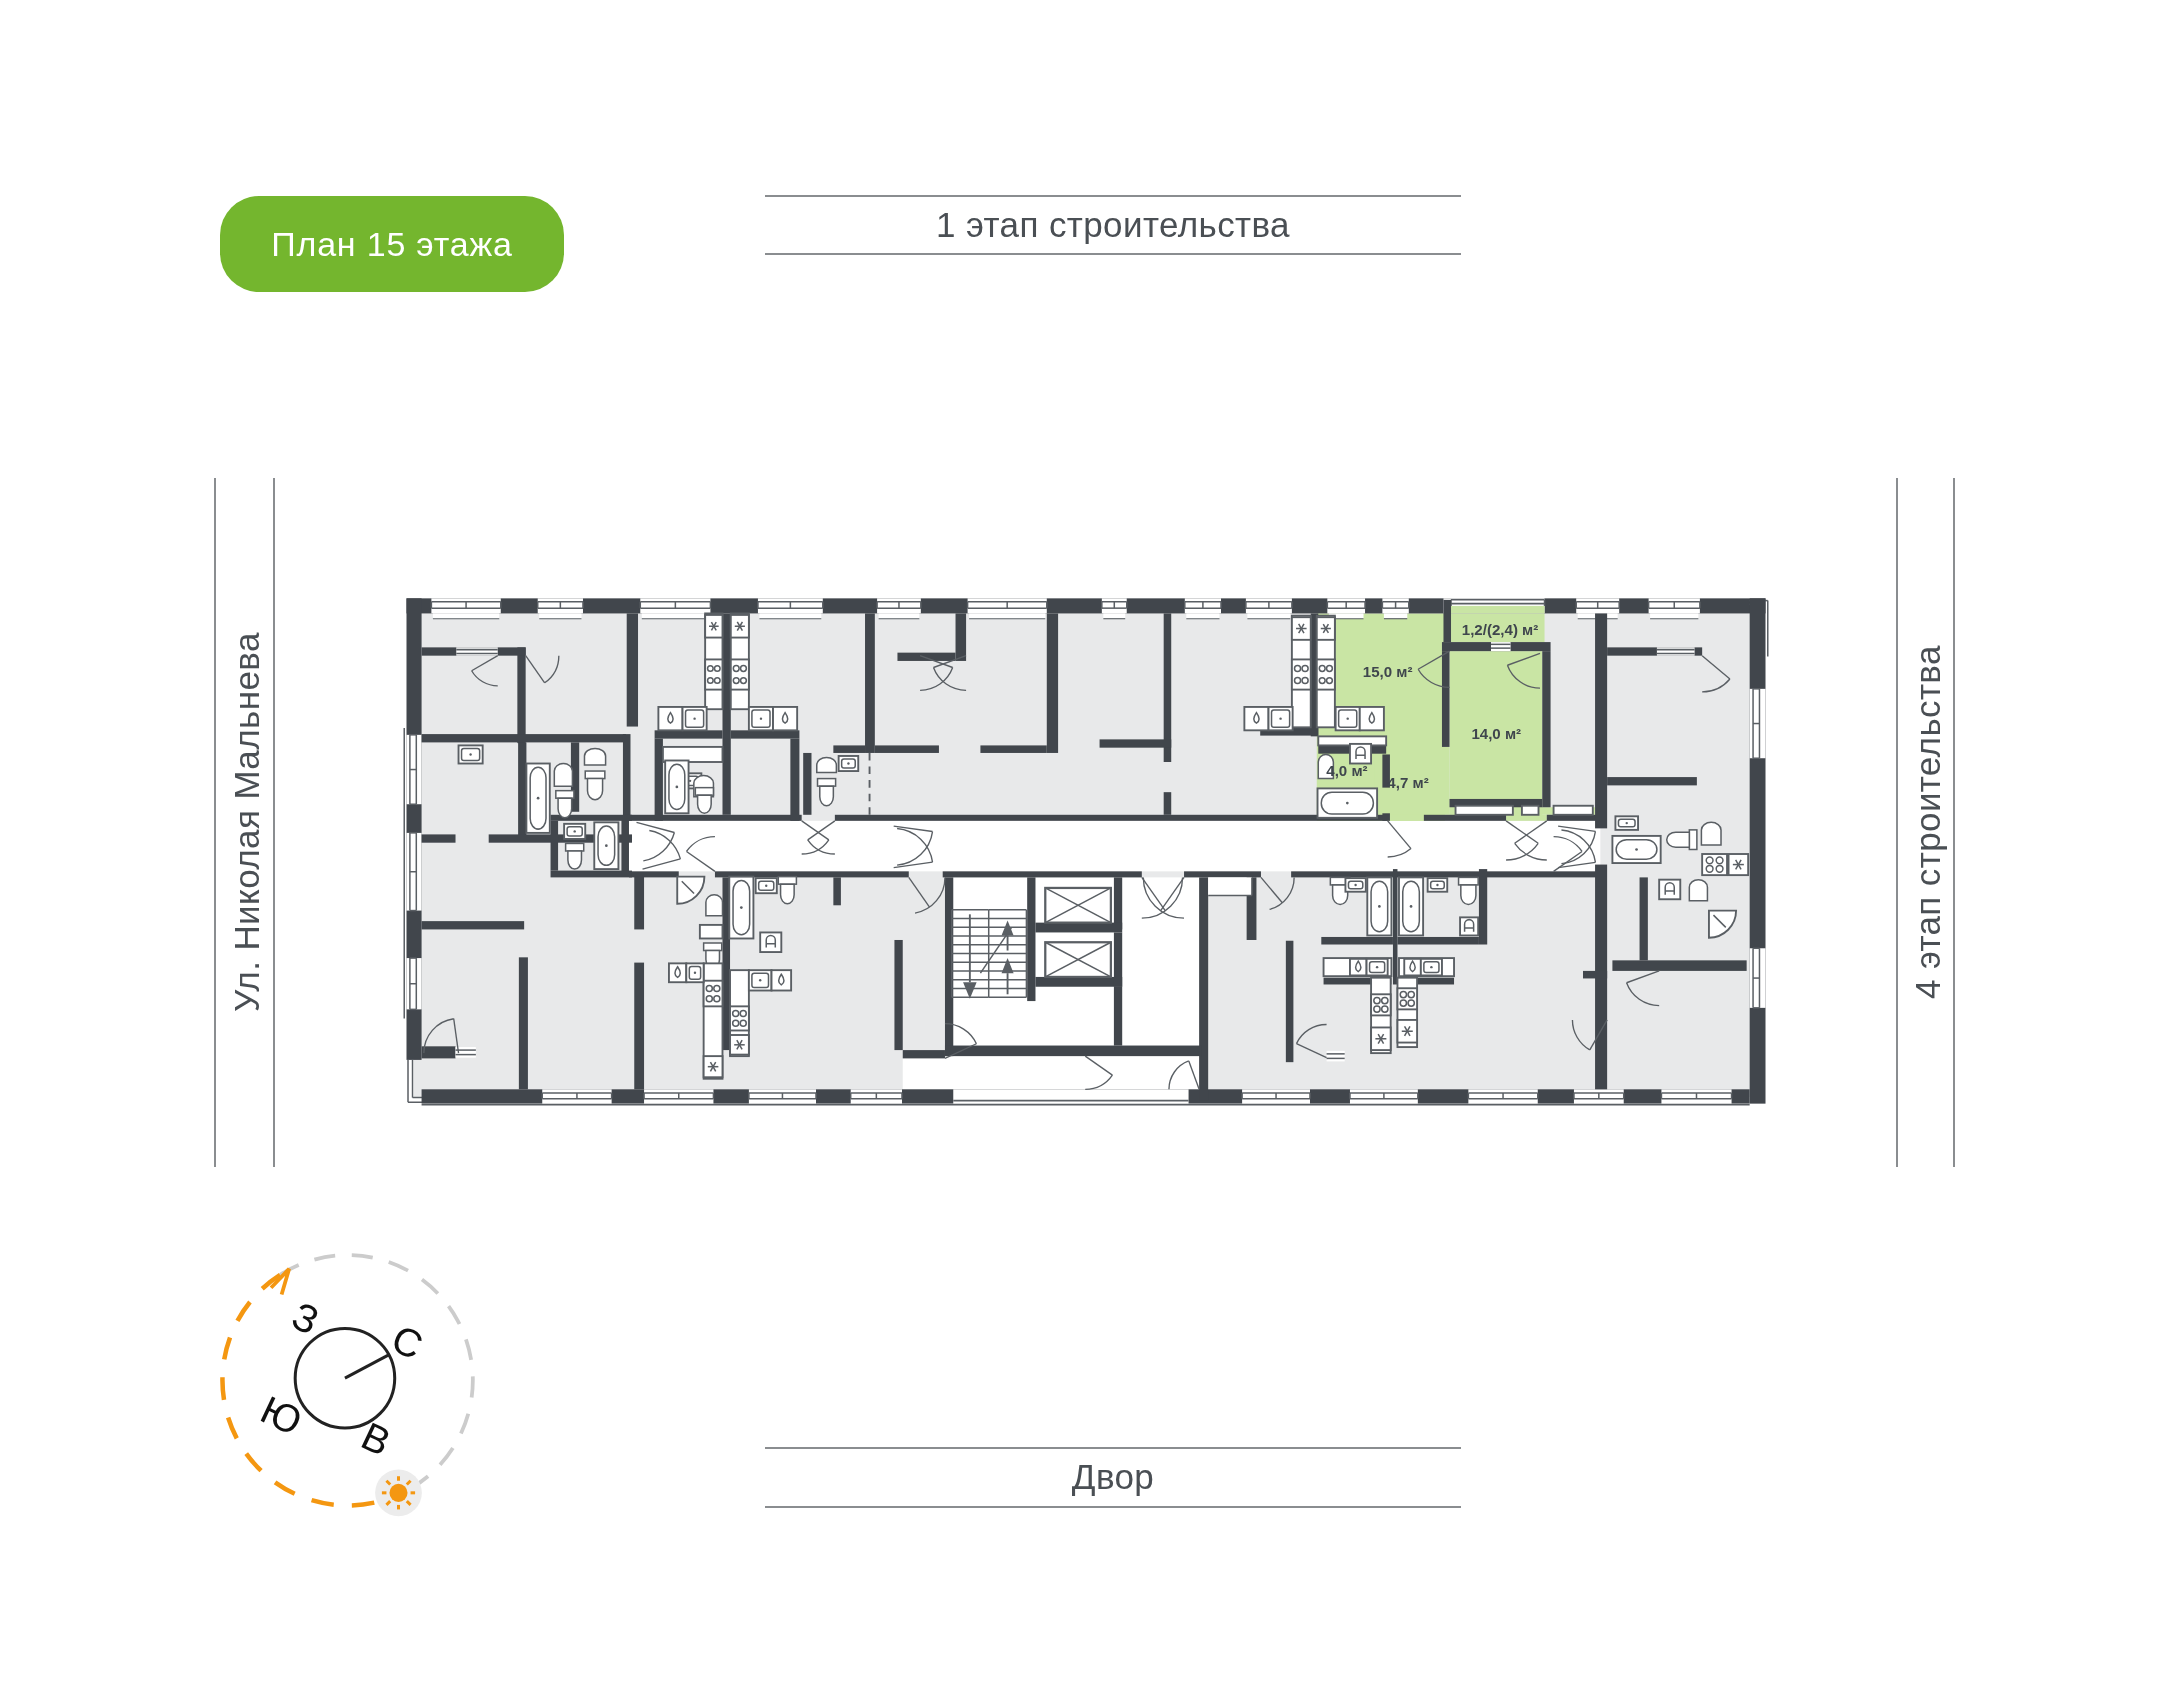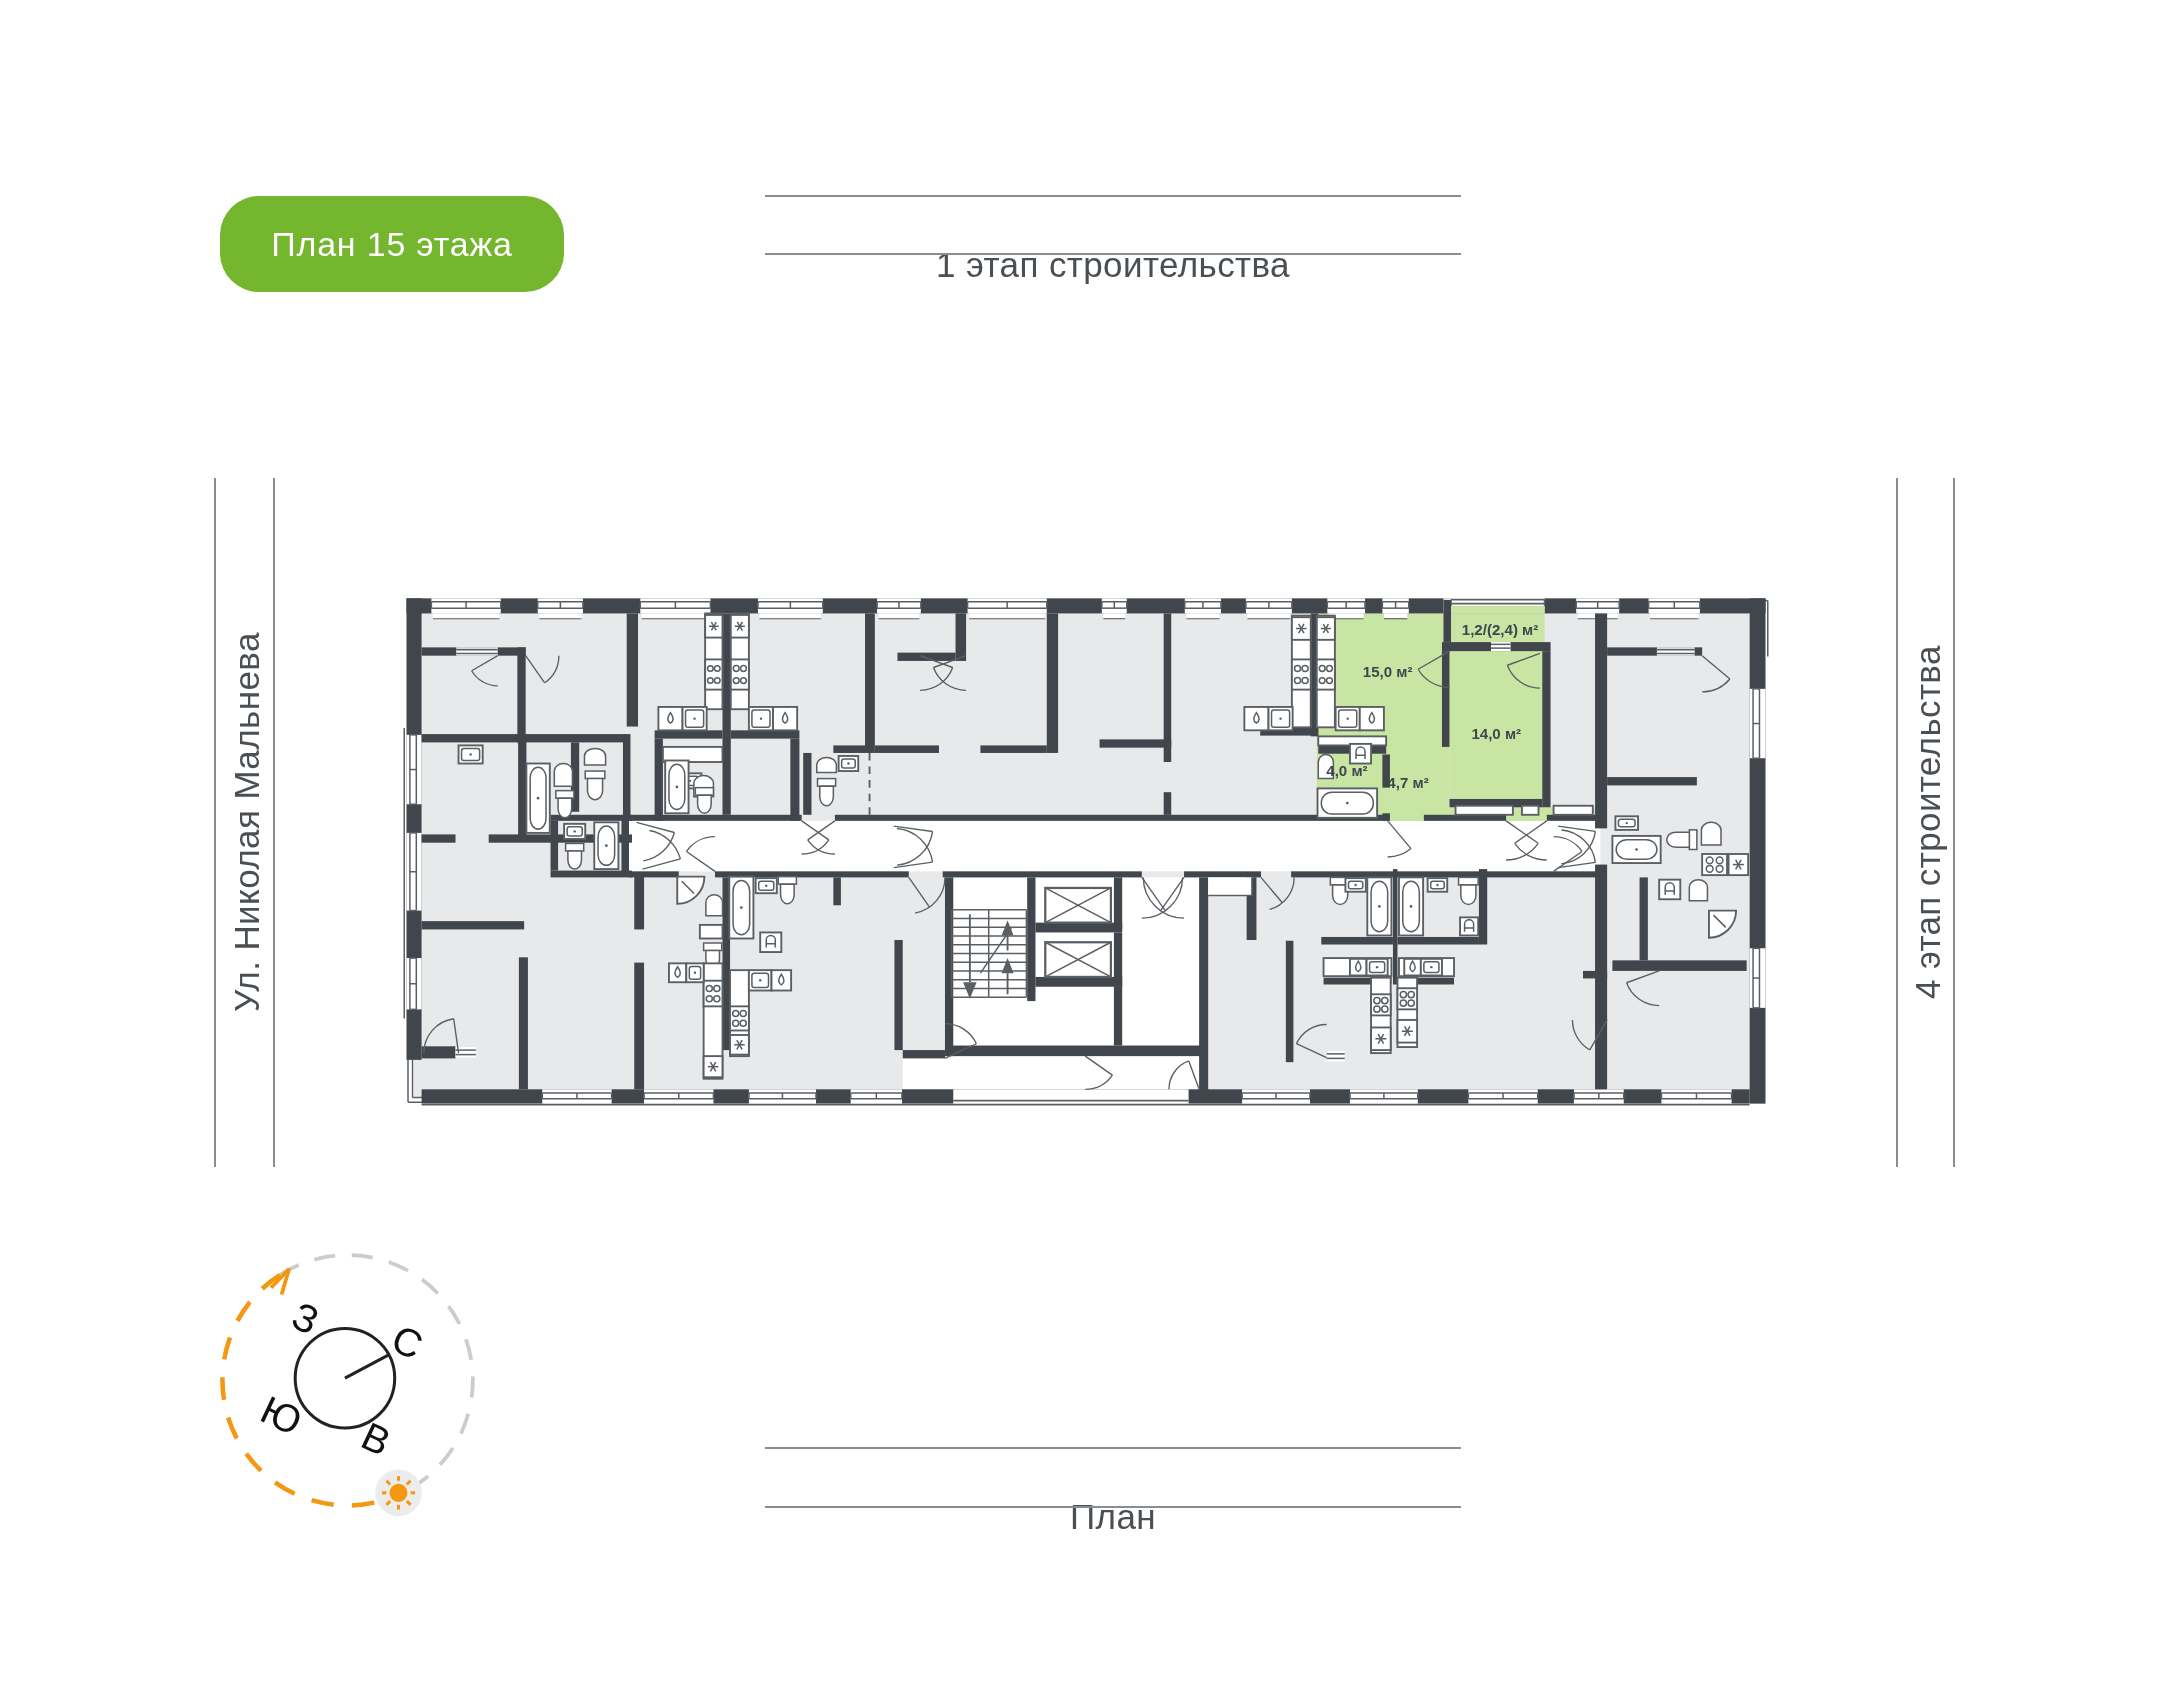--- a/index.html
+++ b/index.html
@@ -1,21 +1,21 @@
 <!DOCTYPE html>
 <html style="font-size:12px"><head>
 <meta charset="utf-8">
 <style>
   html,body{margin:0;padding:0;background:#ffffff;}
   #page{position:relative;width:2172px;height:1705px;background:#ffffff;overflow:hidden;
         font-family:"Liberation Sans", sans-serif;}
   .pill{position:absolute;left:220px;top:196px;width:344px;height:96px;border-radius:39px;
         background:#74b62e;color:#ffffff;font-size:34px;display:flex;align-items:center;justify-content:center;
         letter-spacing:0.8px;}
-  .hlabel{position:absolute;left:765px;width:696px;color:#4a4f54;text-align:center;font-size:35px;letter-spacing:0.4px;margin-top:40px;}
+  .hlabel{position:absolute;left:765px;width:696px;color:#4a4f54;text-align:center;font-size:35px;letter-spacing:0.4px;}
   .hline{position:absolute;left:765px;width:696px;height:0;border-top:2.3px solid #8a8d90;}
   .vline{position:absolute;width:0;height:689px;border-left:2.3px solid #8a8d90;top:478px;}
   .vlabel{position:absolute;color:#4a4f54;font-size:35px;letter-spacing:0.4px;white-space:nowrap;transform:rotate(-90deg);transform-origin:center;}
 </style>
 </head>
 <body>
 <div id="page">
 
   <div class="hline" style="top:195px;"></div>
   <div class="hlabel" style="top:205px;">1 этап строительства</div>
@@ -25,21 +25,21 @@
 
   <div class="vline" style="left:214px;"></div>
   <div class="vline" style="left:273px;"></div>
   <div class="vlabel" style="left:-163px;top:806px;width:815px;text-align:center;transform-origin:407px 16.6px;">Ул. Николая Мальнева</div>
 
   <div class="vline" style="left:1896px;"></div>
   <div class="vline" style="left:1953px;"></div>
   <div class="vlabel" style="left:1518px;top:806px;width:815px;text-align:center;transform-origin:407px 16.6px;">4 этап строительства</div>
 
   <div class="hline" style="top:1447px;"></div>
-  <div class="hlabel" style="top:1457px;">План</div>
+  <div class="hlabel" style="top:1457px;">Двор</div>
   <div class="hline" style="top:1506px;"></div>
 
   <svg id="compass" style="position:absolute;left:173px;top:1207px;" width="362" height="362" viewBox="0 0 480 480">
     <g transform="translate(-230,-1600)">
       <path d="M 372,1690 A 166,166 0 1 1 530,1981" fill="none" stroke="#cccccc" stroke-width="5" stroke-dasharray="28 22"></path>
       <g stroke="#f49711" stroke-width="6" fill="none">
         <path d="M 372,1690 A 166,166 0 0 0 530,1981" stroke-dasharray="30 24"></path>
         <path d="M 360,1707 L 384,1682 L 374,1716" stroke-dasharray="none" stroke-width="5"></path>
       </g>
       <circle cx="529" cy="1979" r="31" fill="#ececec"></circle>

